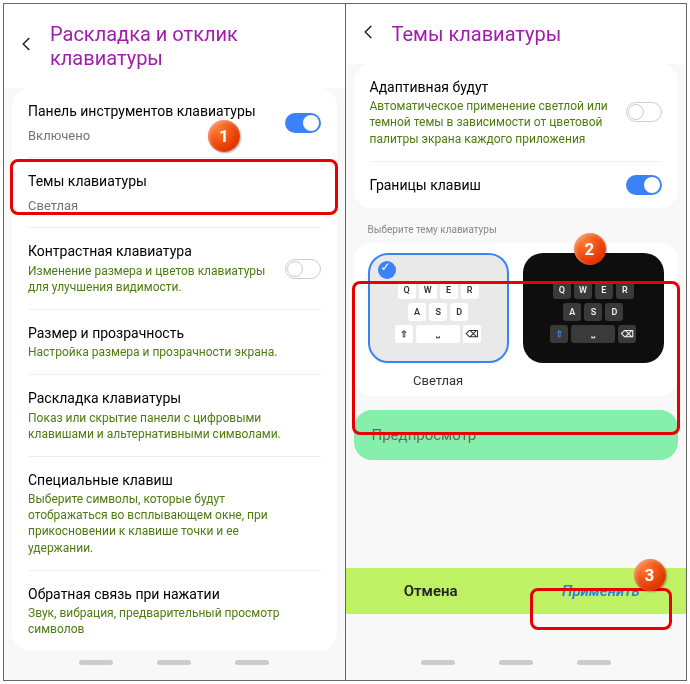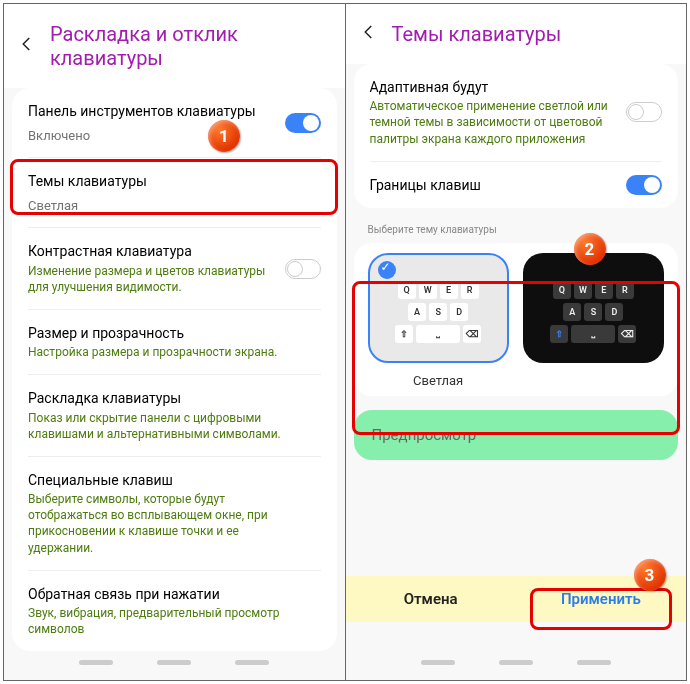--- a/index.html
+++ b/index.html
@@ -31,24 +31,24 @@
   .check { position: absolute; top: 6px; left: 8px; width: 18px; height: 18px; background: #3a82f7; border-radius: 50%; }
   .check::after { content: '✓'; color: #fff; font-size: 12px; position: absolute; top: -1px; left: 3px; }
   .krow { display: flex; gap: 3px; }
   .key { width: 18px; height: 18px; border-radius: 3px; font-size: 9px; font-weight: 600; display: flex; align-items: center; justify-content: center; }
   .kb-light .key { background: #fff; color: #333; }
   .kb-dark .key { background: #3a3a3a; color: #eee; }
   .key.wide { width: 44px; }
   .key.shift-dark { color: #3a82f7; }
   .theme-label { font-size: 13px; color: #333; margin-top: 10px; }
   .preview-row { background: #86efac; border-radius: 18px; margin: 14px 8px 0; padding: 16px 18px; font-size: 15px; color: #666; }
-  .bottom-bar { position: absolute; bottom: 58px; left: 0; right: 0; display: flex; background: #fef9c3; }
+  .bottom-bar { position: absolute; bottom: 66px; left: 0; right: 0; display: flex; background: #bef264; }
   .bottom-btn { flex: 1; text-align: center; padding: 14px 0; font-size: 15px; font-weight: 600; }
   .cancel { color: #222; }
-  .apply { color: #2b7de9; }
+  .apply { color: #2b7de9; font-style: italic; }
   .nav-bar { position: absolute; bottom: 0; left: 0; right: 0; height: 36px; display: flex; justify-content: center; gap: 44px; align-items: center; }
   .nav-pill { width: 34px; height: 5px; background: #ccc; border-radius: 3px; }
   .callout { position: absolute; width: 32px; height: 32px; border-radius: 50%; background: radial-gradient(circle at 35% 30%, #ff7a2e, #e23400 70%); box-shadow: 1px 1px 2px rgba(0,0,0,.35), inset 2px 2px 4px rgba(255,255,255,.4); color: #fff; font-weight: 700; font-size: 17px; display: flex; align-items: center; justify-content: center; z-index: 10; }
   .hl { position: absolute; border: 3px solid #e60000; border-radius: 8px; z-index: 5; pointer-events: none; }
 </style>
 </head>
 <body>
 
 <div class="frame">
 

